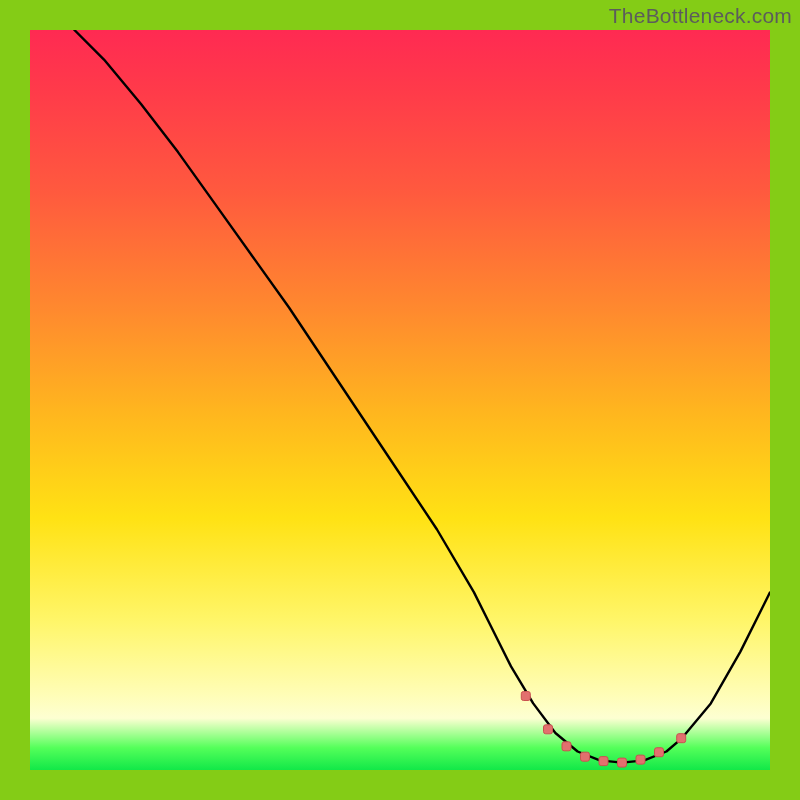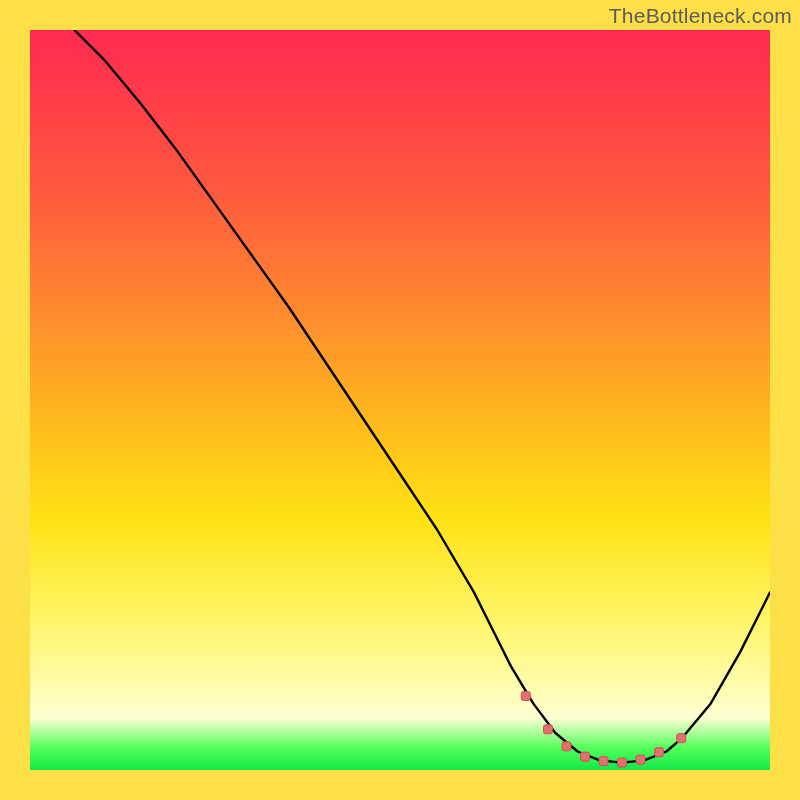--- a/index.html
+++ b/index.html
@@ -10,21 +10,21 @@
     background: #000;
     overflow: hidden;
     font-family: Arial, Helvetica, sans-serif;
   }
   .frame {
     position: absolute;
     left: 0;
     top: 0;
     width: 800px;
     height: 800px;
-    background: #fde047;
+    background: #84cc16;
   }
   .plot-area {
     position: absolute;
     left: 30px;
     top: 30px;
     width: 740px;
     height: 740px;
     
     background: linear-gradient(
       to bottom,

